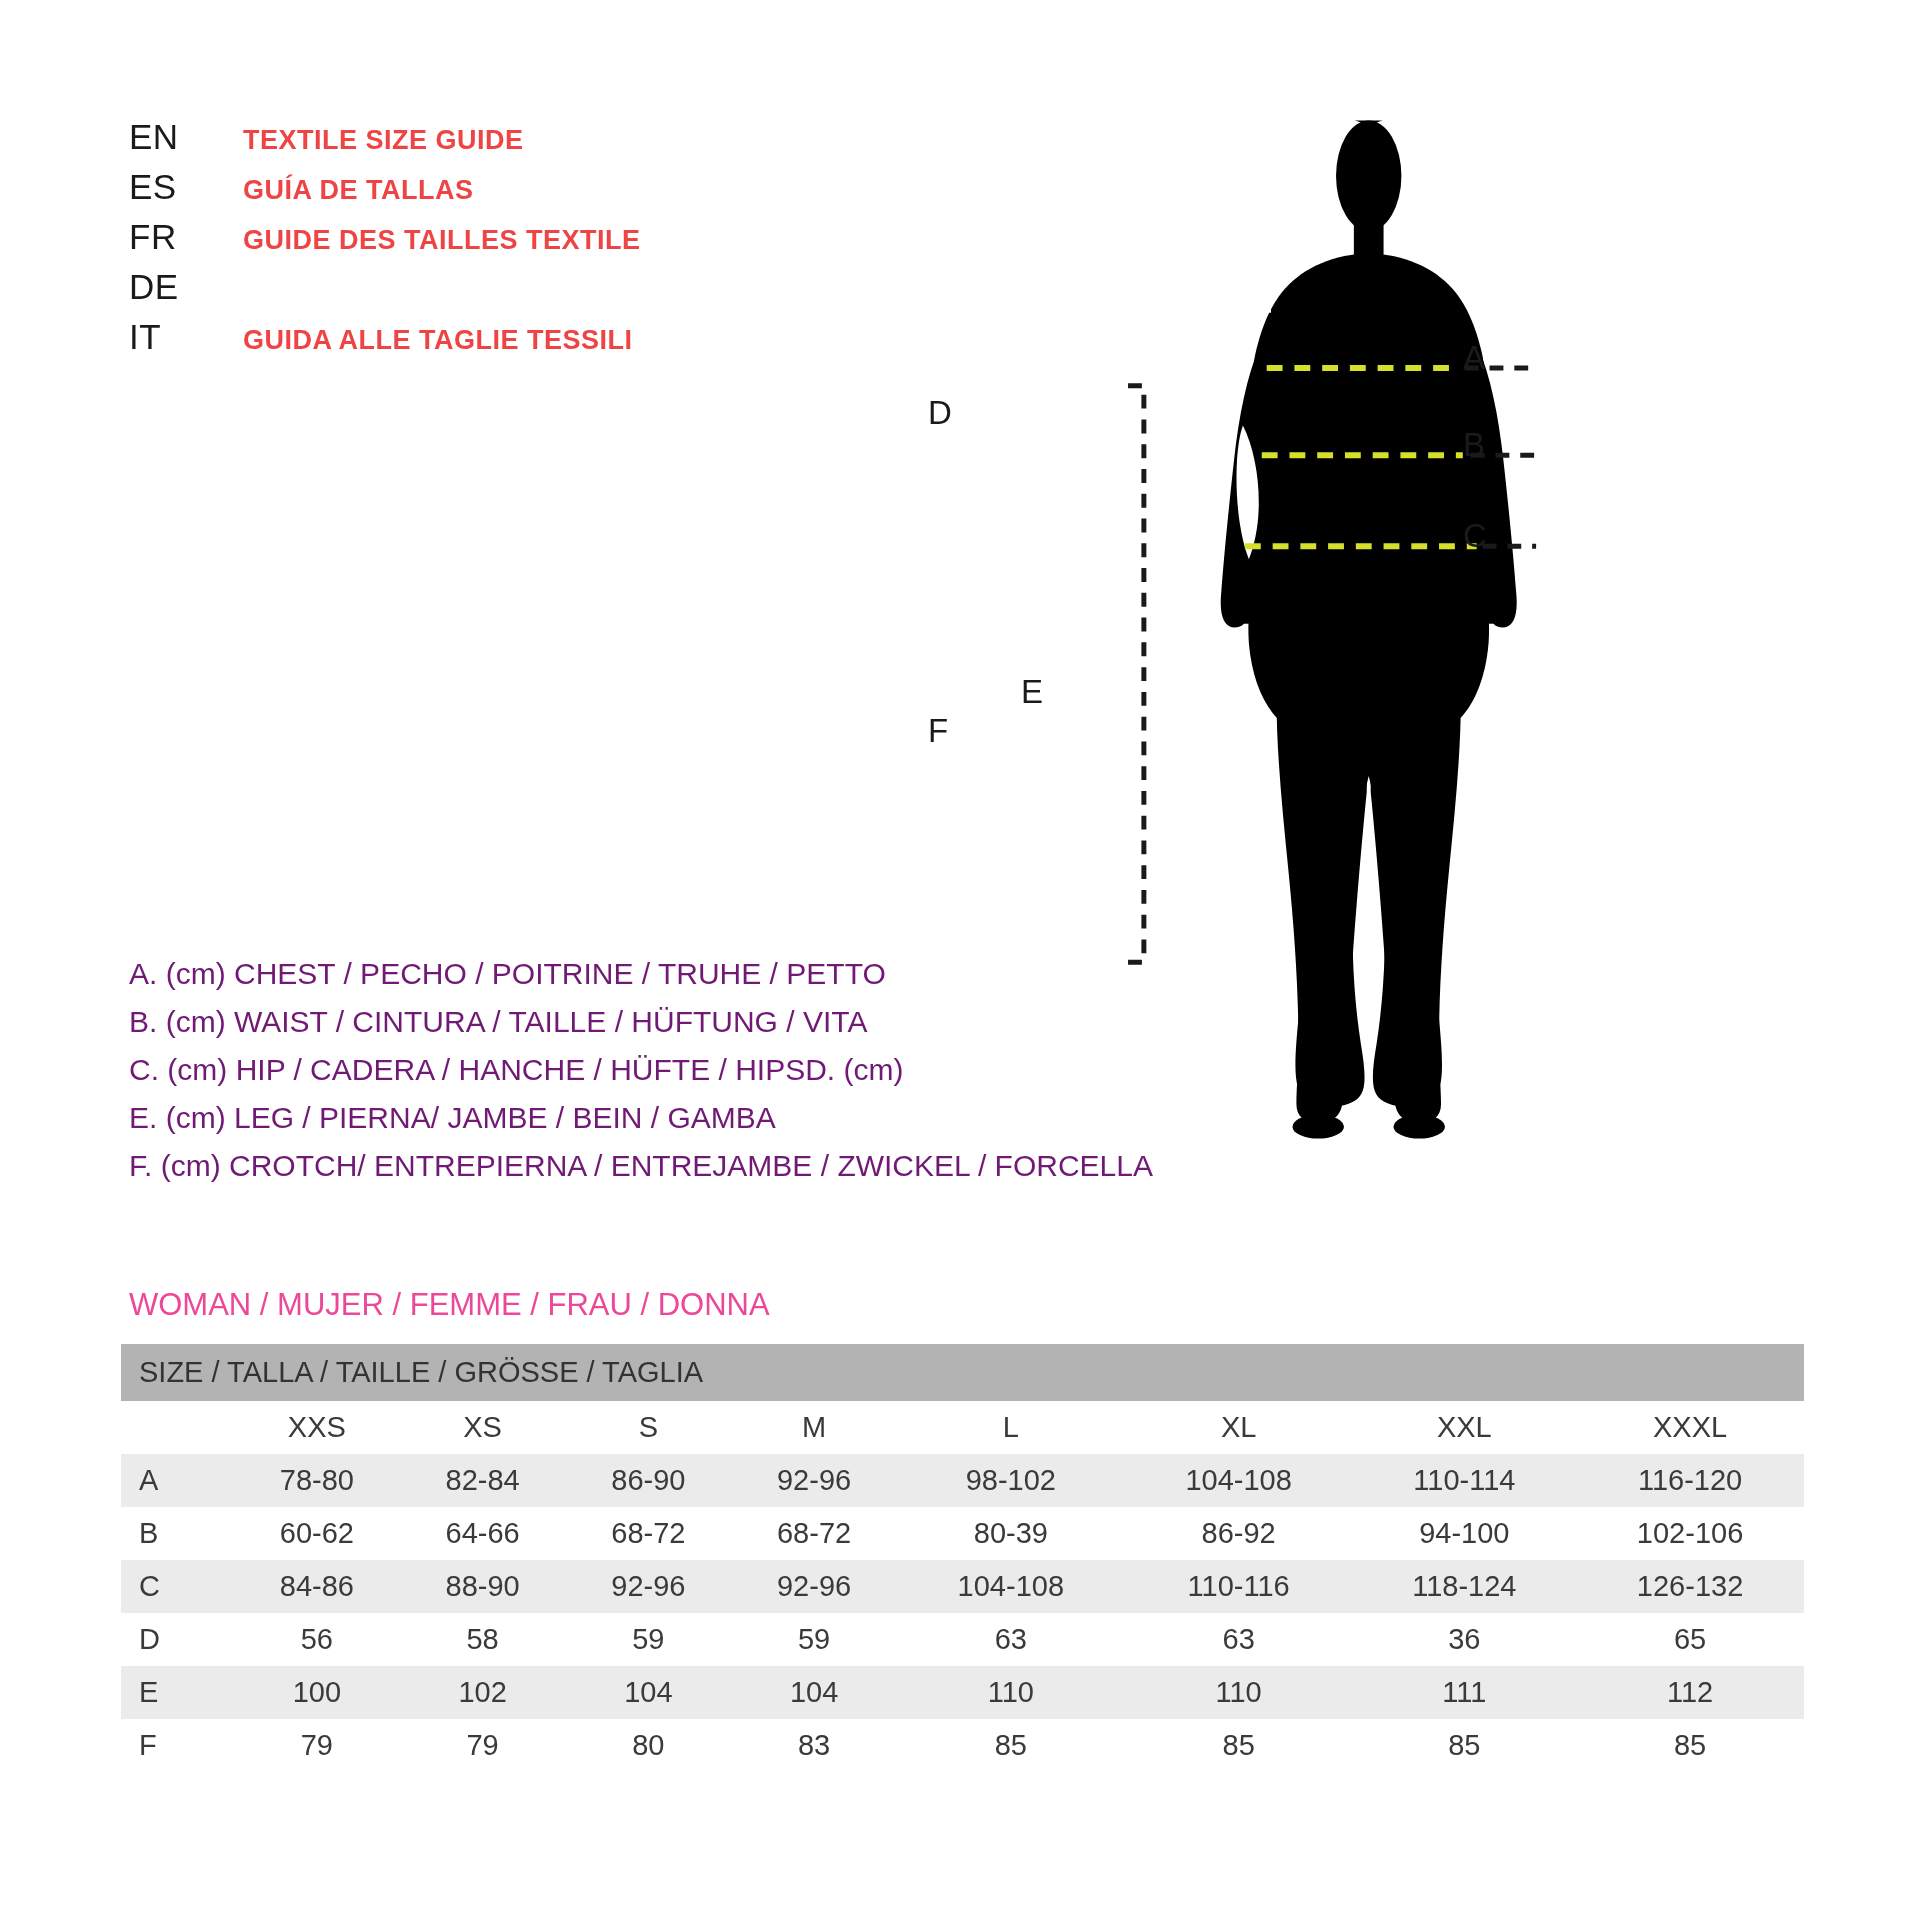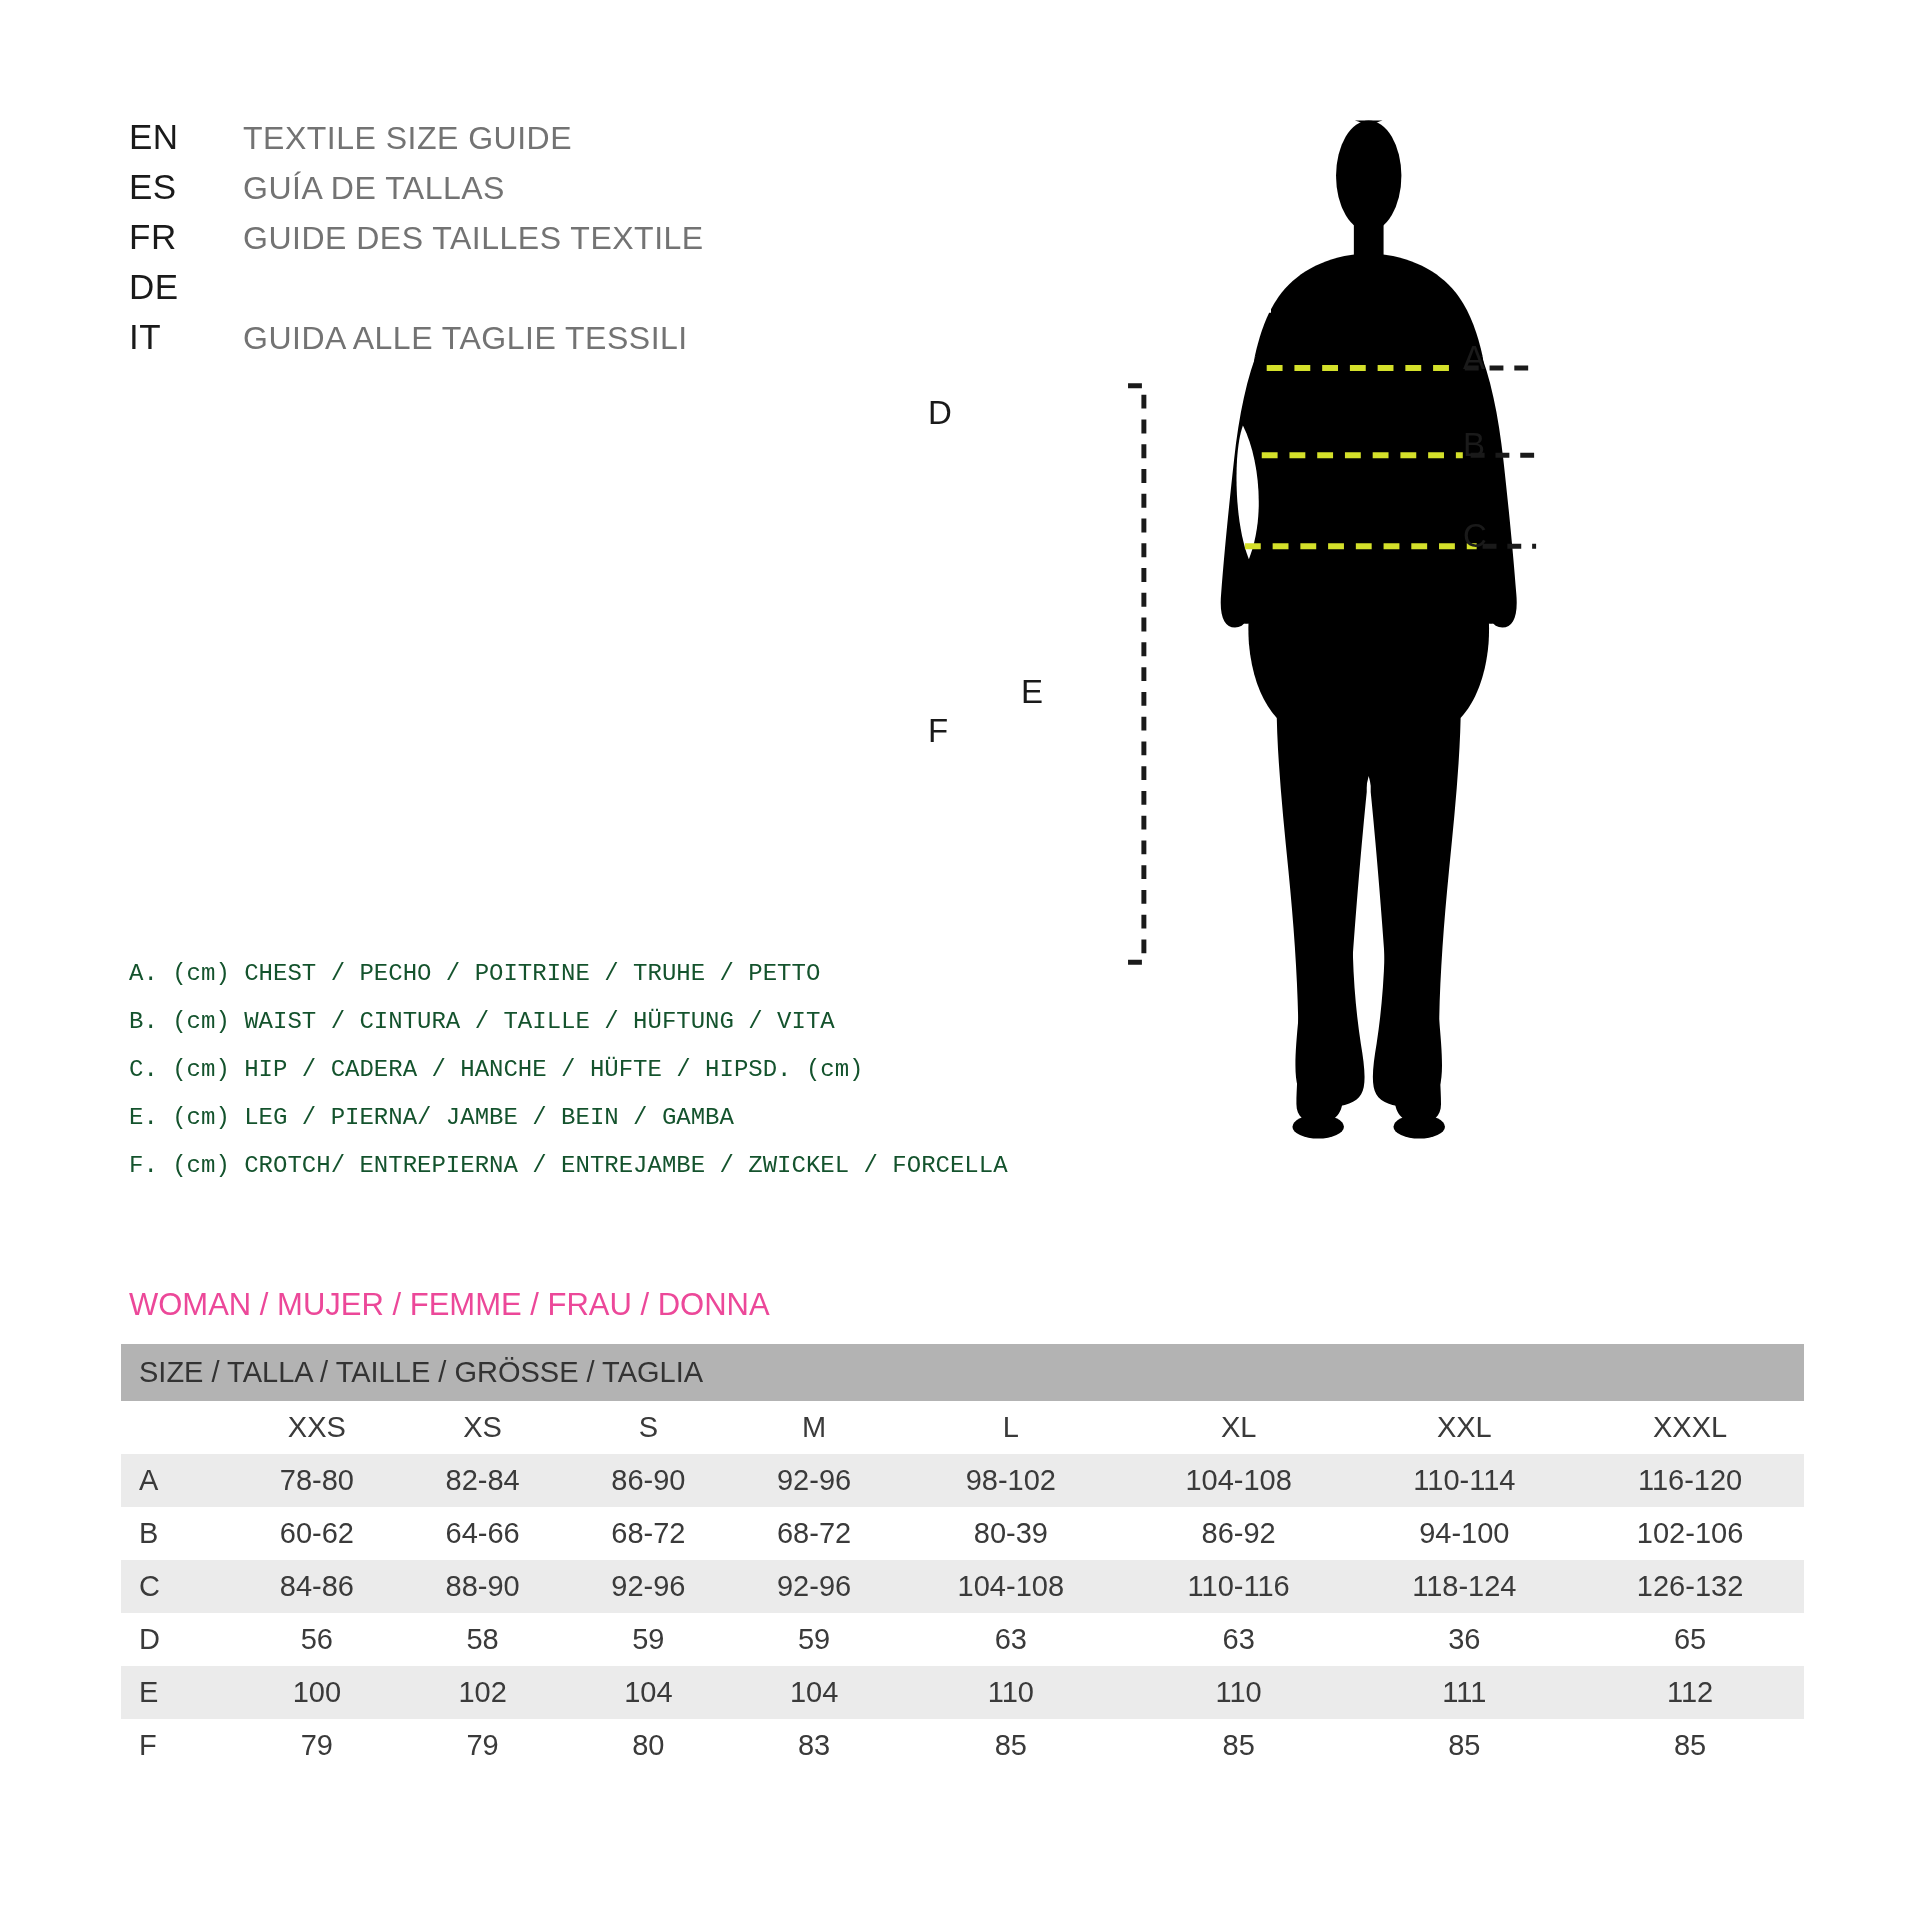--- a/index.html
+++ b/index.html
@@ -32,38 +32,38 @@
     align-items: baseline;
     height: 50px;
   }
   .title-lang {
     width: 114px;
     font-size: 35px;
     letter-spacing: 0.5px;
     color: #1a1a1a;
   }
   .title-text {
-    font-size: 32px;
+    font-size: 27px;
     letter-spacing: 0.5px;
-    color: #737373;
+    color: #ef4444;
     white-space: nowrap;
+    font-weight: bold;
   }
 
   
   .legend-block {
     position: absolute;
     left: 129px;
     top: 950px;
   }
   .legend-row {
-    font-size: 24px;
+    font-size: 30px;
     line-height: 48px;
     white-space: nowrap;
-    color: #14532d;
-    font-family: Liberation Mono, monospace;
+    color: #701a75;
   }
 
   .woman-label {
     position: absolute;
     left: 129px;
     top: 1287px;
     font-size: 31px;
     color: #ec4899;
     white-space: nowrap;
   }

